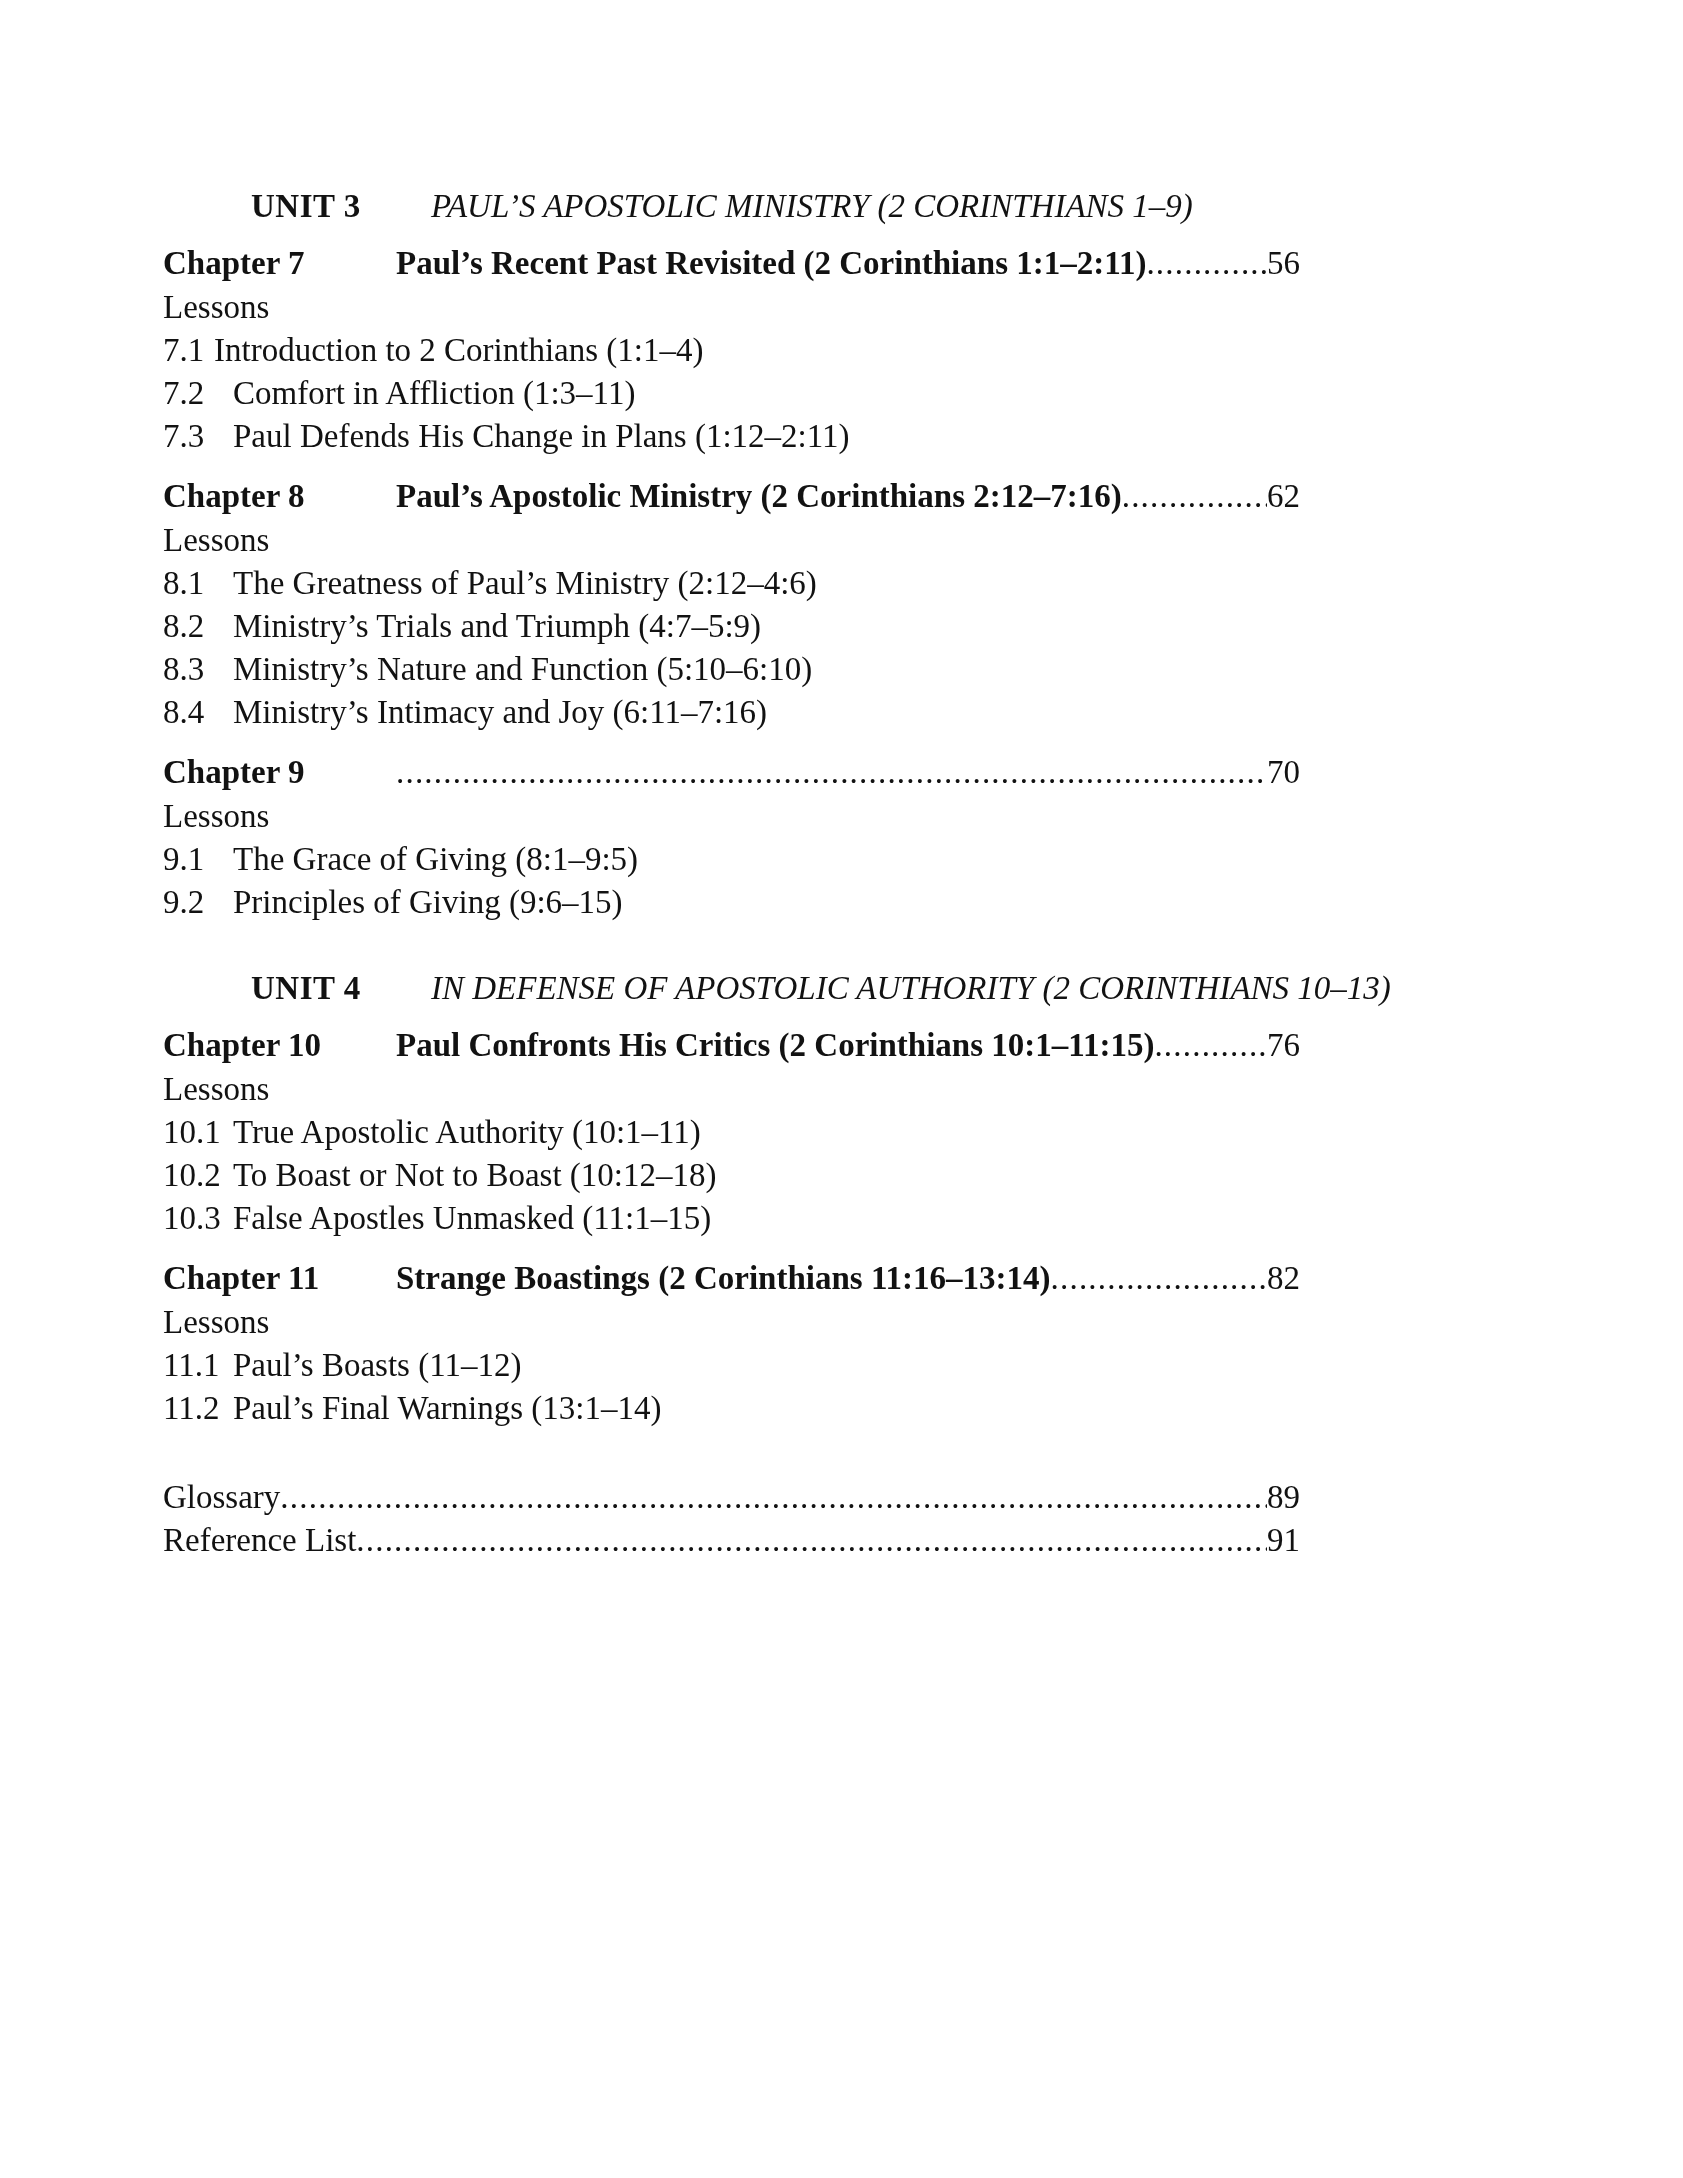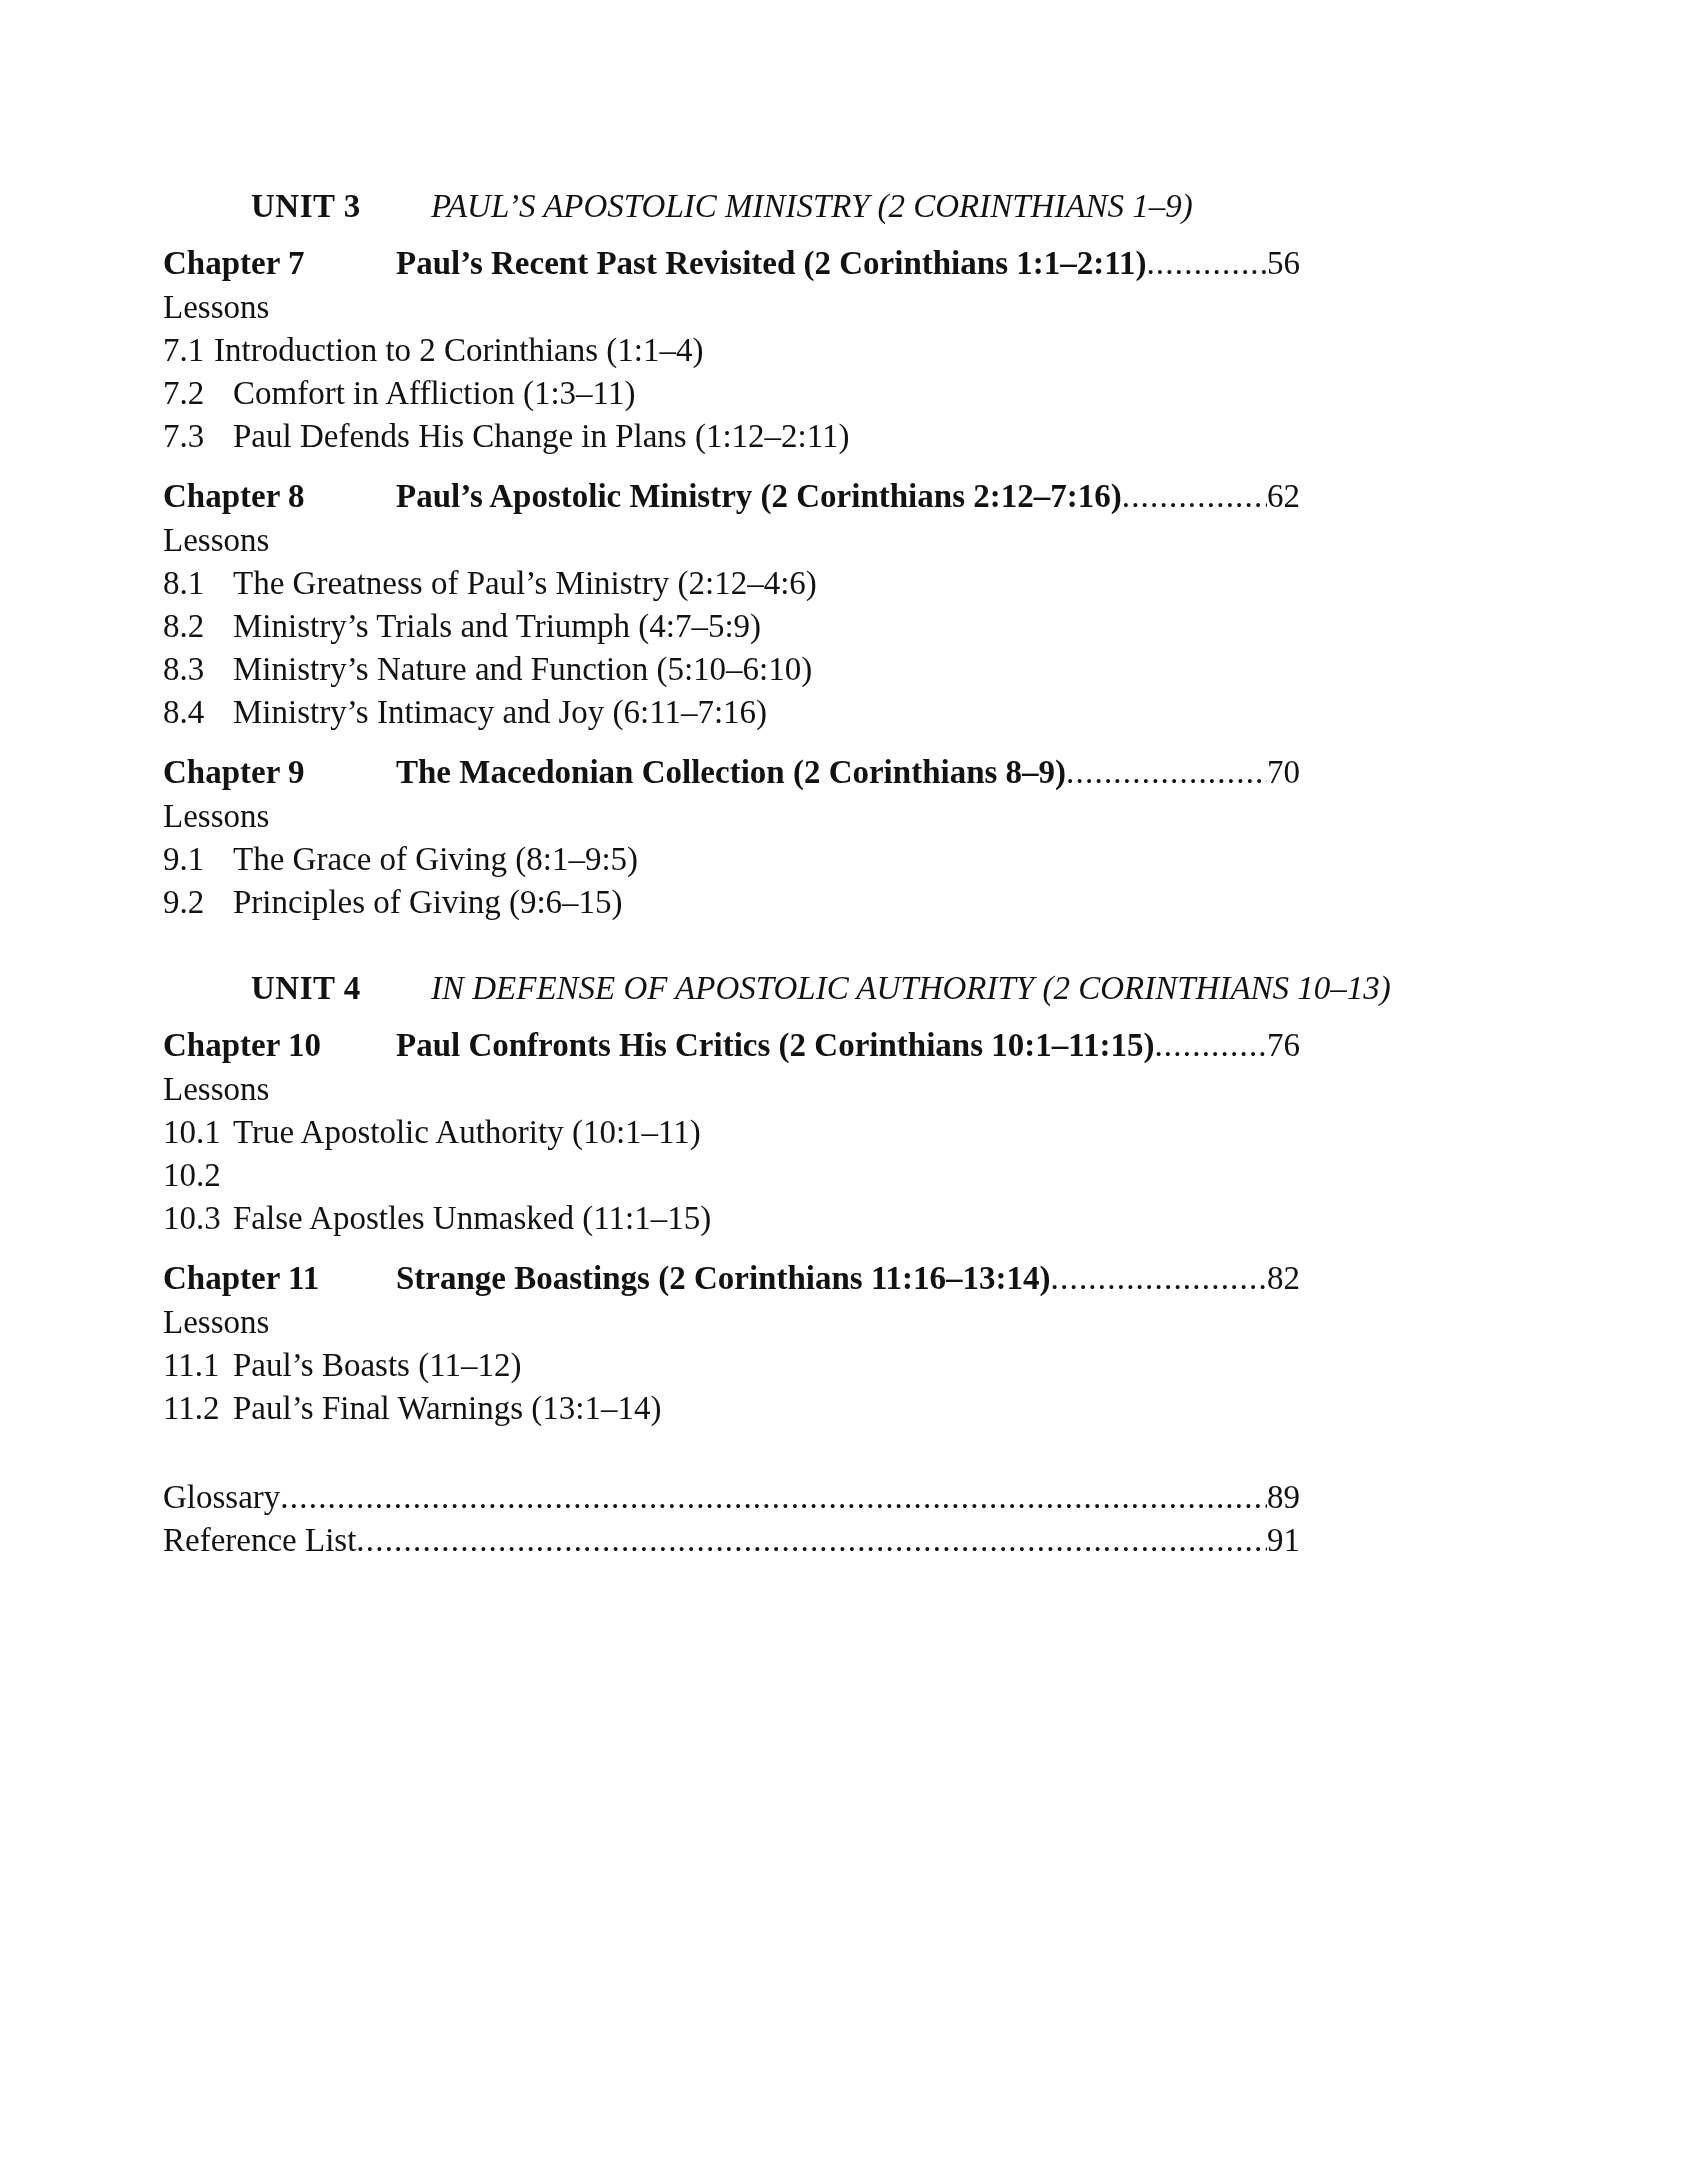--- a/index.html
+++ b/index.html
@@ -129,21 +129,20 @@
       <div class="line lesson-line">
         <span class="lesson-num">8.3</span>
         <span class="lesson-title">Ministry’s Nature and Function (5:10–6:10)</span>
       </div>
       <div class="line lesson-line">
         <span class="lesson-num">8.4</span>
         <span class="lesson-title">Ministry’s Intimacy and Joy (6:11–7:16)</span>
       </div>
       <div class="line chapter-line">
         <span class="ch-label">Chapter 9</span>
-        <span class="ch-title">The Macedonian Collection (2 Corinthians 8–9)</span>
         <span class="leader">..........................................................................................................................................................................</span>
         <span class="page-num">70</span>
       </div>
       <div class="line lessons-label">Lessons</div>
       <div class="line lesson-line">
         <span class="lesson-num">9.1</span>
         <span class="lesson-title">The Grace of Giving (8:1–9:5)</span>
       </div>
       <div class="line lesson-line">
         <span class="lesson-num">9.2</span>
@@ -156,20 +155,21 @@
         <span class="leader">..........................................................................................................................................................................</span>
         <span class="page-num">76</span>
       </div>
       <div class="line lessons-label">Lessons</div>
       <div class="line lesson-line">
         <span class="lesson-num">10.1</span>
         <span class="lesson-title">True Apostolic Authority (10:1–11)</span>
       </div>
       <div class="line lesson-line">
         <span class="lesson-num">10.2</span>
+        <span class="lesson-title">To Boast or Not to Boast (10:12–18)</span>
       </div>
       <div class="line lesson-line">
         <span class="lesson-num">10.3</span>
         <span class="lesson-title">False Apostles Unmasked (11:1–15)</span>
       </div>
       <div class="line chapter-line">
         <span class="ch-label">Chapter 11</span>
         <span class="ch-title">Strange Boastings (2 Corinthians 11:16–13:14)</span>
         <span class="leader">..........................................................................................................................................................................</span>
         <span class="page-num">82</span>

